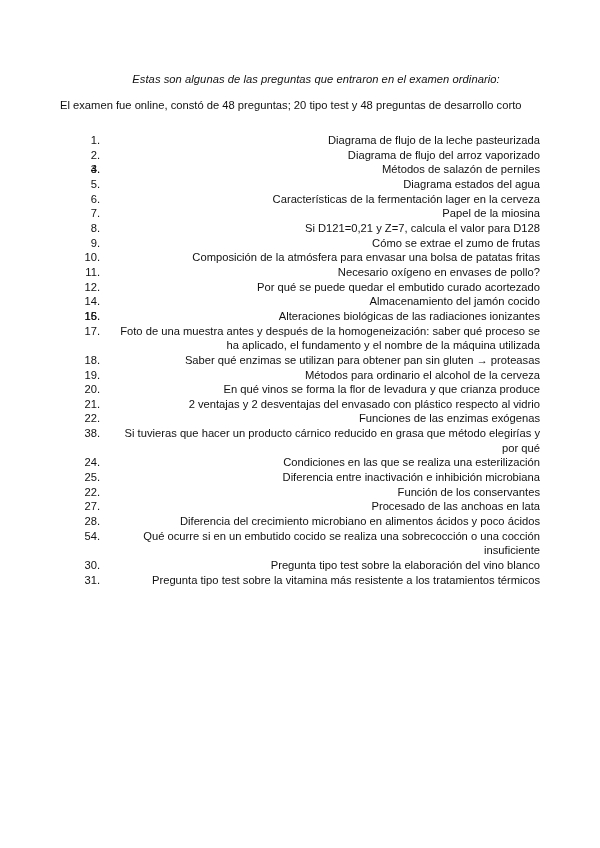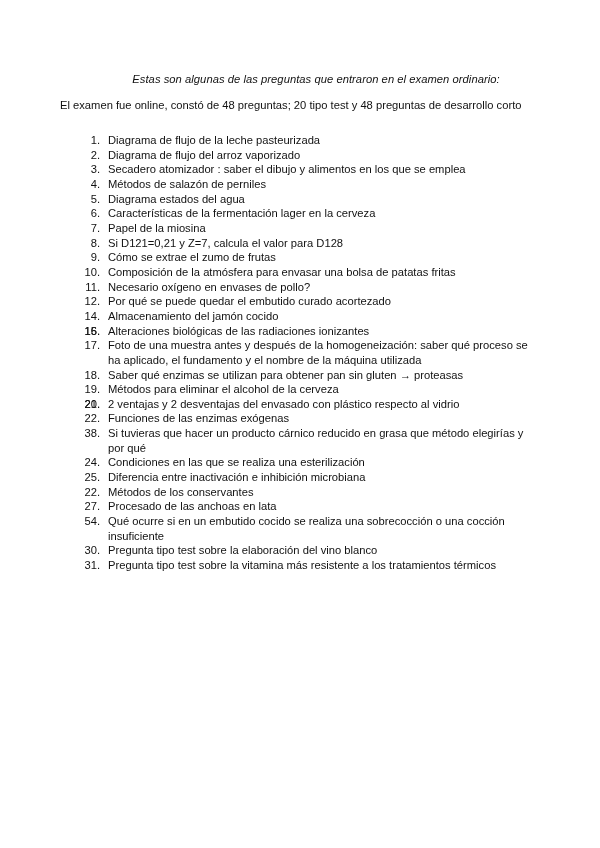--- a/index.html
+++ b/index.html
@@ -12,40 +12,39 @@
     font-style: italic; line-height: 15px; letter-spacing: 0.05px;
   }
   .intro {
     position: absolute; left: 60px; top: 98px; width: 470px; line-height: 15px;
   }
   .list {
     position: absolute; left: 60px; top: 133px; width: 480px; margin: 0; padding: 0; list-style: none;
   }
   .list li { position: relative; padding-left: 48px; line-height: 14.65px; }
   .list li .num { position: absolute; left: 0; width: 40px; text-align: right; }
-  .list li .txt { display: block; }
+  .list li .txt { display: block; text-align: right; }
 </style>
 </head>
 <body>
 
 <div class="title">Estas son algunas de las preguntas que entraron en el examen ordinario:</div>
 <div class="intro">El examen fue online, constó de 48 preguntas; 20 tipo test y 48 preguntas de desarrollo corto</div>
 
 <ol class="list" id="qlist">
     <li>
       <span class="num">1.</span>
       <span class="txt">Diagrama de flujo de la leche pasteurizada</span>
     </li>
     <li>
       <span class="num">2.</span>
       <span class="txt">Diagrama de flujo del arroz vaporizado</span>
     </li>
     <li>
       <span class="num">3.</span>
-      <span class="txt">Secadero atomizador : saber el dibujo y alimentos en los que se emplea</span>
     </li>
     <li>
       <span class="num">4.</span>
       <span class="txt">Métodos de salazón de perniles</span>
     </li>
     <li>
       <span class="num">5.</span>
       <span class="txt">Diagrama estados del agua</span>
     </li>
     <li>
@@ -90,24 +89,25 @@
     <li>
       <span class="num">17.</span>
       <span class="txt">Foto de una muestra antes y después de la homogeneización: saber qué proceso se ha aplicado, el fundamento y el nombre de la máquina utilizada</span>
     </li>
     <li>
       <span class="num">18.</span>
       <span class="txt">Saber qué enzimas se utilizan para obtener pan sin gluten → proteasas</span>
     </li>
     <li>
       <span class="num">19.</span>
-      <span class="txt">Métodos para eliminar el alcohol de la cerveza</span>
+      <span class="txt">Métodos para ordinario el alcohol de la cerveza</span>
     </li>
     <li>
       <span class="num">20.</span>
+      <span class="txt">En qué vinos se forma la flor de levadura y que crianza produce</span>
     </li>
     <li>
       <span class="num">21.</span>
       <span class="txt">2 ventajas y 2 desventajas del envasado con plástico respecto al vidrio</span>
     </li>
     <li>
       <span class="num">22.</span>
       <span class="txt">Funciones de las enzimas exógenas</span>
     </li>
     <li>
@@ -117,25 +117,29 @@
     <li>
       <span class="num">24.</span>
       <span class="txt">Condiciones en las que se realiza una esterilización</span>
     </li>
     <li>
       <span class="num">25.</span>
       <span class="txt">Diferencia entre inactivación e inhibición microbiana</span>
     </li>
     <li>
       <span class="num">22.</span>
-      <span class="txt">Métodos de los conservantes</span>
+      <span class="txt">Función de los conservantes</span>
     </li>
     <li>
       <span class="num">27.</span>
       <span class="txt">Procesado de las anchoas en lata</span>
+    </li>
+    <li>
+      <span class="num">28.</span>
+      <span class="txt">Diferencia del crecimiento microbiano en alimentos ácidos y poco ácidos</span>
     </li>
     <li>
       <span class="num">54.</span>
       <span class="txt">Qué ocurre si en un embutido cocido se realiza una sobrecocción o una cocción insuficiente</span>
     </li>
     <li>
       <span class="num">30.</span>
       <span class="txt">Pregunta tipo test sobre la elaboración del vino blanco</span>
     </li>
     <li>

